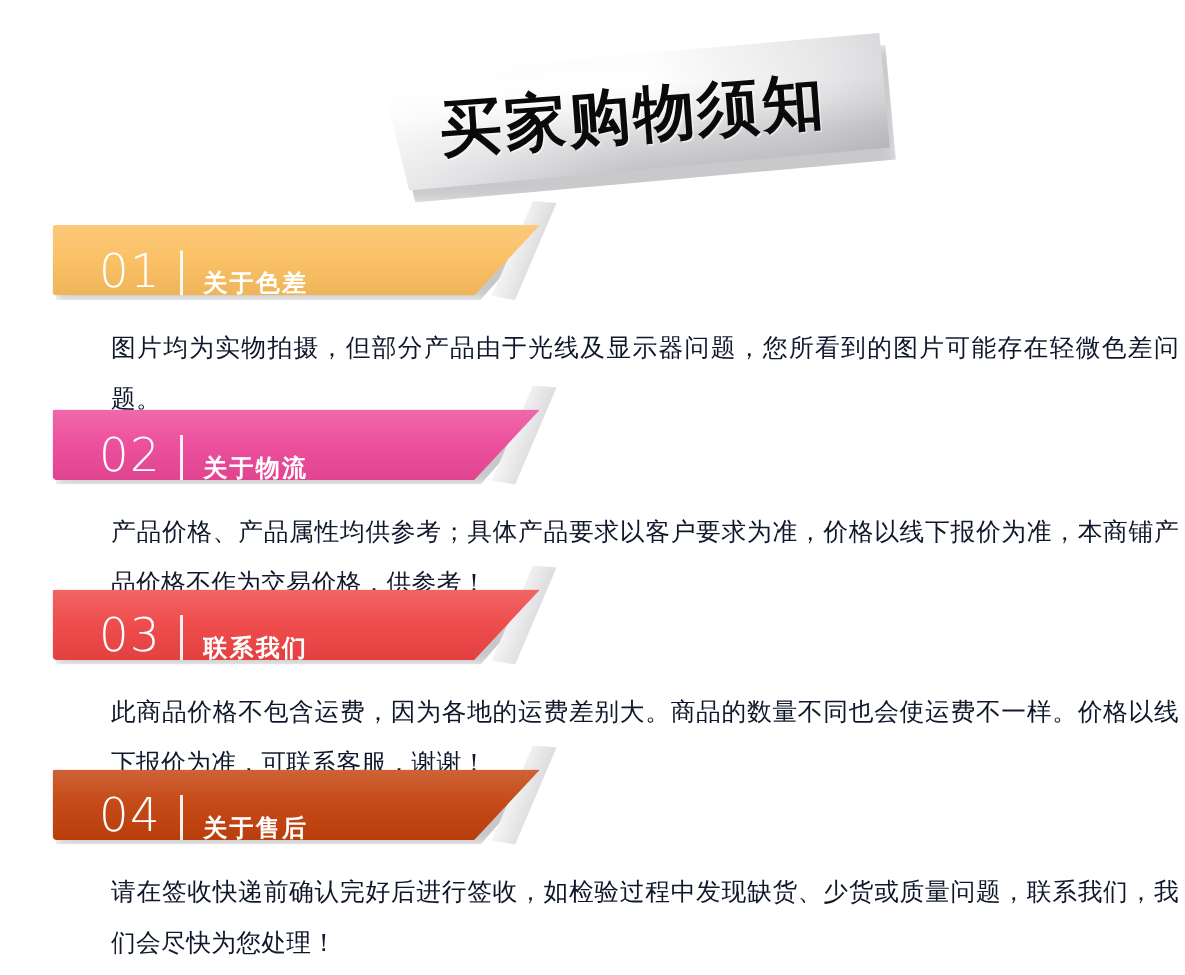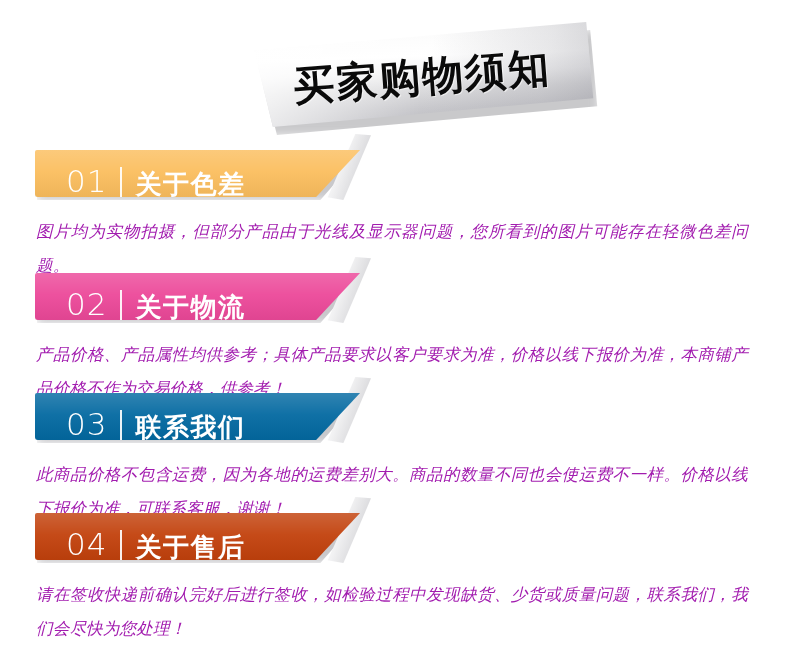--- a/index.html
+++ b/index.html
@@ -172,41 +172,40 @@
   .bar-divider {
     width: 2px;
     height: 30px;
     background: rgba(255,255,255,0.92);
     margin: 0 13px 0 13px;
     position: relative;
     z-index: 2;
   }
 
   .bar-label {
-    font-size: 26px;
+    font-size: 16px;
     font-weight: 700;
     color: #ffffff;
     letter-spacing: 1.5px;
     line-height: 1;
     position: relative;
     z-index: 2;
     font-family: "DejaVu Sans", "Liberation Sans", sans-serif;
   }
 
   
   .body-text {
-    margin: 18px 0 0 36px;
+    margin: 18px 0 0 74px;
     width: 712px;
     font-size: 16.5px;
     line-height: 34px;
-    color: #a21caf;
+    color: #0f172a;
     letter-spacing: 0.2px;
     text-align: justify;
     font-family: "DejaVu Sans", "Liberation Sans", sans-serif;
-    font-style: italic;
   }
 </style>
 </head>
 <body>
 
 <div id="page">
 
   <div class="banner-wrap">
     <div class="banner-shadow"></div>
     <div class="banner"></div>
@@ -237,21 +236,21 @@
         <span class="bar-label">关于物流</span>
       </div>
     </div>
     <p class="body-text">产品价格、产品属性均供参考；具体产品要求以客户要求为准，价格以线下报价为准，本商铺产品价格不作为交易价格，供参考！</p>
   </div>
 
   <div class="section" style="top:393px;">
     <div class="bar-wrap">
       <div class="bar-shadow"></div>
       <div class="bar-flap"></div>
-      <div class="bar" style="background:#0369a1;">
+      <div class="bar" style="background:#ef4444;">
         <span class="bar-num">03</span>
         <span class="bar-divider"></span>
         <span class="bar-label">联系我们</span>
       </div>
     </div>
     <p class="body-text">此商品价格不包含运费，因为各地的运费差别大。商品的数量不同也会使运费不一样。价格以线下报价为准，可联系客服，谢谢！</p>
   </div>
 
   <div class="section" style="top:513px;">
     <div class="bar-wrap">

